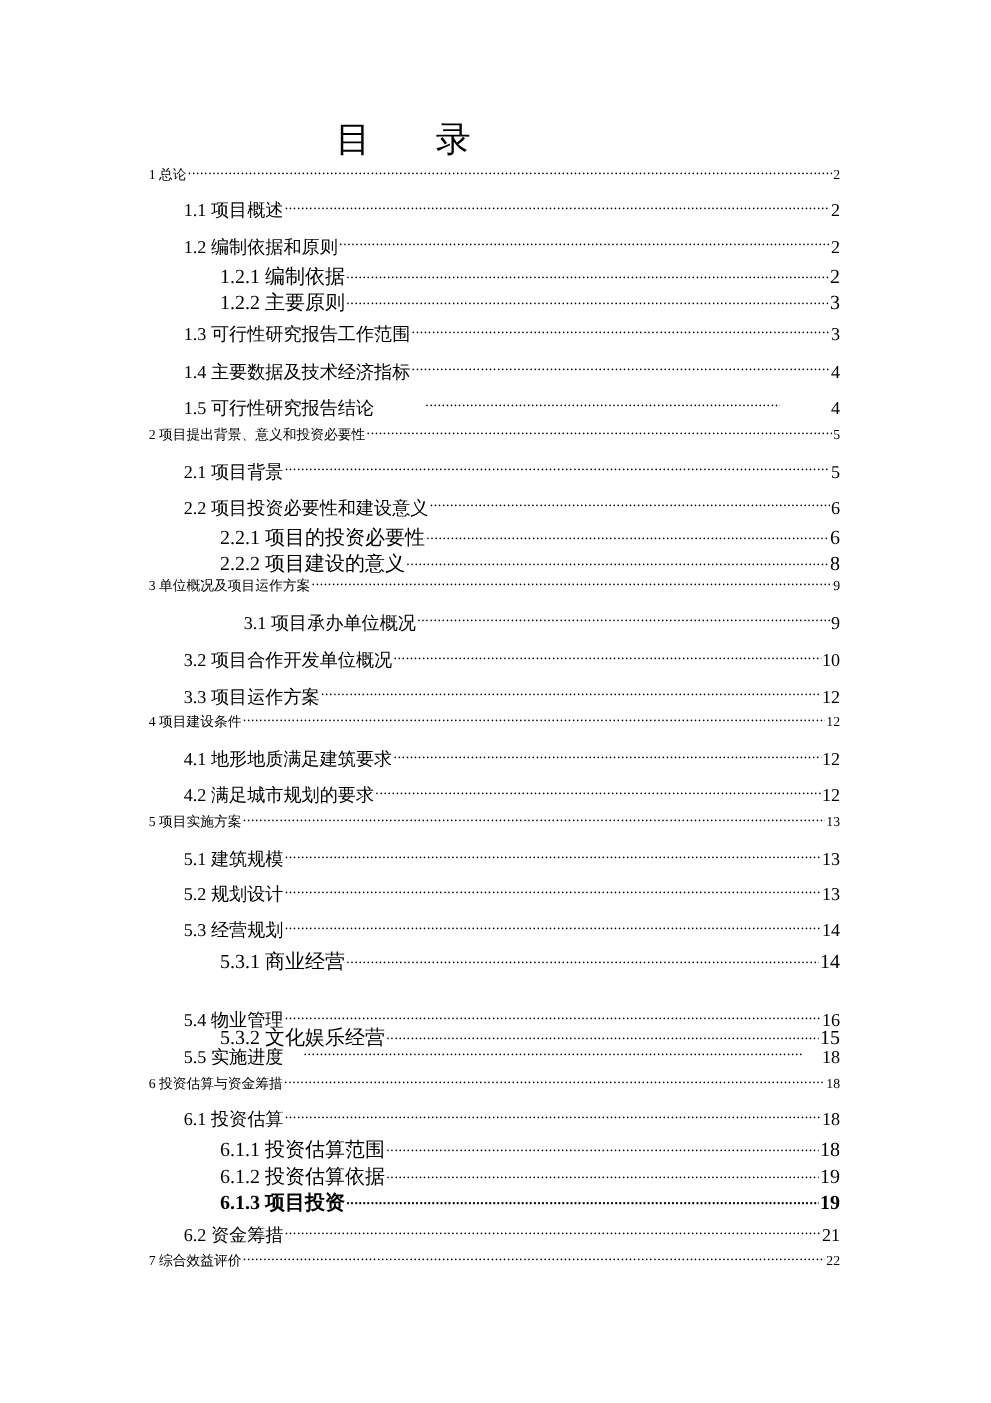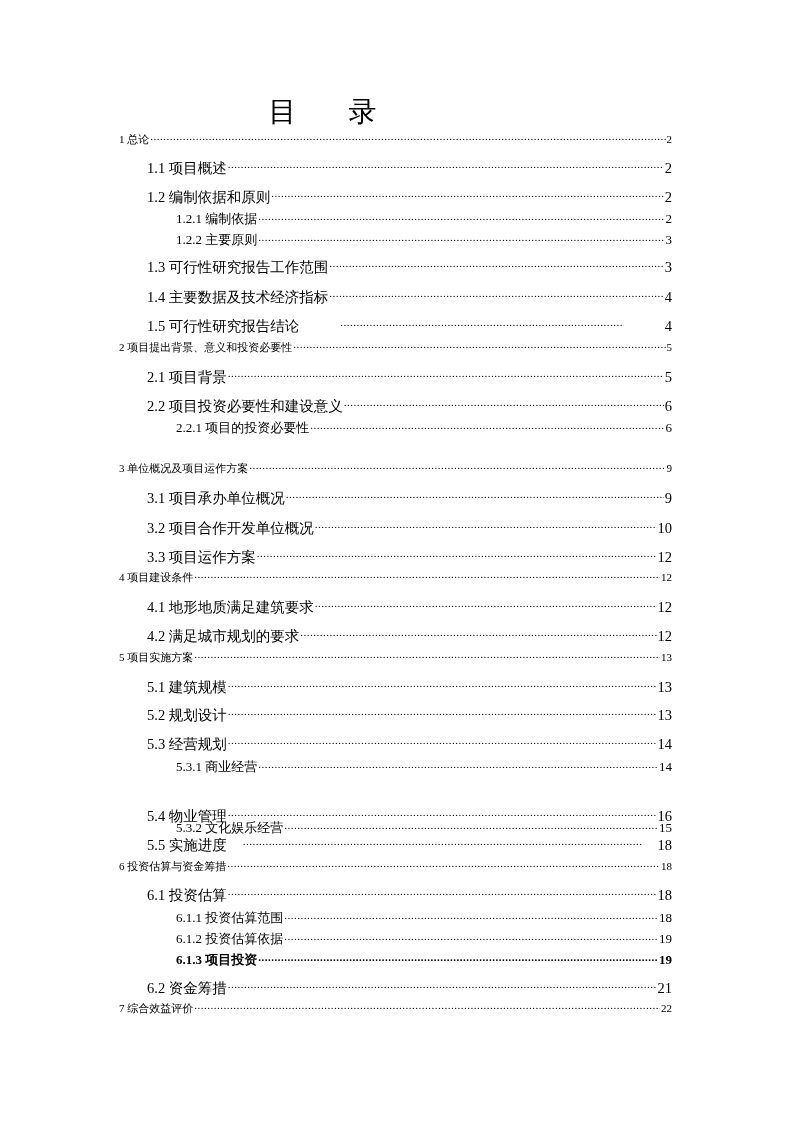--- a/index.html
+++ b/index.html
@@ -12,21 +12,21 @@
   .toc { position: absolute; left: 0; top: 0; width: 793px; height: 1122px; }
   .entry { position: absolute; display: flex; align-items: baseline; white-space: nowrap; right: 121px; }
   .entry .label { flex: 0 0 auto; }
   .entry .leader { flex: 1 1 auto; overflow: hidden; margin: 0 1px; position: relative; height: 1em; }
   .entry .leader::after { content: "........................................................................................................................................................................................................................................................................................................................................................................................................................................................................................................"; position: absolute; left: 0; bottom: 0; letter-spacing: 0.5px; }
   .entry .page { flex: 0 0 auto; }
   .l1 { left: 119px; font-size: 11px; line-height: 14px; }
   .l1 .leader::after { font-size: 11px; }
   .l2 { left: 147px; font-size: 14.5px; line-height: 18px; }
   .l2 .leader::after { font-size: 11px; }
-  .l3 { left: 176px; font-size: 13px; line-height: 14px; }
+  .l3 { left: 176px; font-size: 16px; line-height: 14px; }
   .l3 .leader::after { font-size: 11px; }
   .l2 .label, .l1 .label, .l3 .label { font-family: "Liberation Serif", "DejaVu Serif", serif; }
 </style>
 </head>
 <body>
 
 <div class="title">
   <span>目</span><span class="gap"></span><span>录</span>
 </div>
 
@@ -84,26 +84,31 @@
     <div class="entry l2" style="top: 396px;">
       <span class="label">2.2 项目投资必要性和建设意义</span>
       <span class="leader"></span>
       <span class="page">6</span>
     </div>
     <div class="entry l3" style="top: 419px;">
       <span class="label">2.2.1 项目的投资必要性</span>
       <span class="leader"></span>
       <span class="page">6</span>
     </div>
+    <div class="entry l3" style="top: 440px;">
+      <span class="label">2.2.2 项目建设的意义</span>
+      <span class="leader"></span>
+      <span class="page">8</span>
+    </div>
     <div class="entry l1" style="top: 461px;">
       <span class="label">3 单位概况及项目运作方案</span>
       <span class="leader"></span>
       <span class="page">9</span>
     </div>
-    <div class="entry l2" style="top: 488px;">
+    <div class="entry l2" style="top: 488px; margin-left: 48px;">
       <span class="label">3.1 项目承办单位概况</span>
       <span class="leader"></span>
       <span class="page">9</span>
     </div>
     <div class="entry l2" style="top: 518px;">
       <span class="label">3.2 项目合作开发单位概况</span>
       <span class="leader"></span>
       <span class="page">10</span>
     </div>
     <div class="entry l2" style="top: 547px;">

